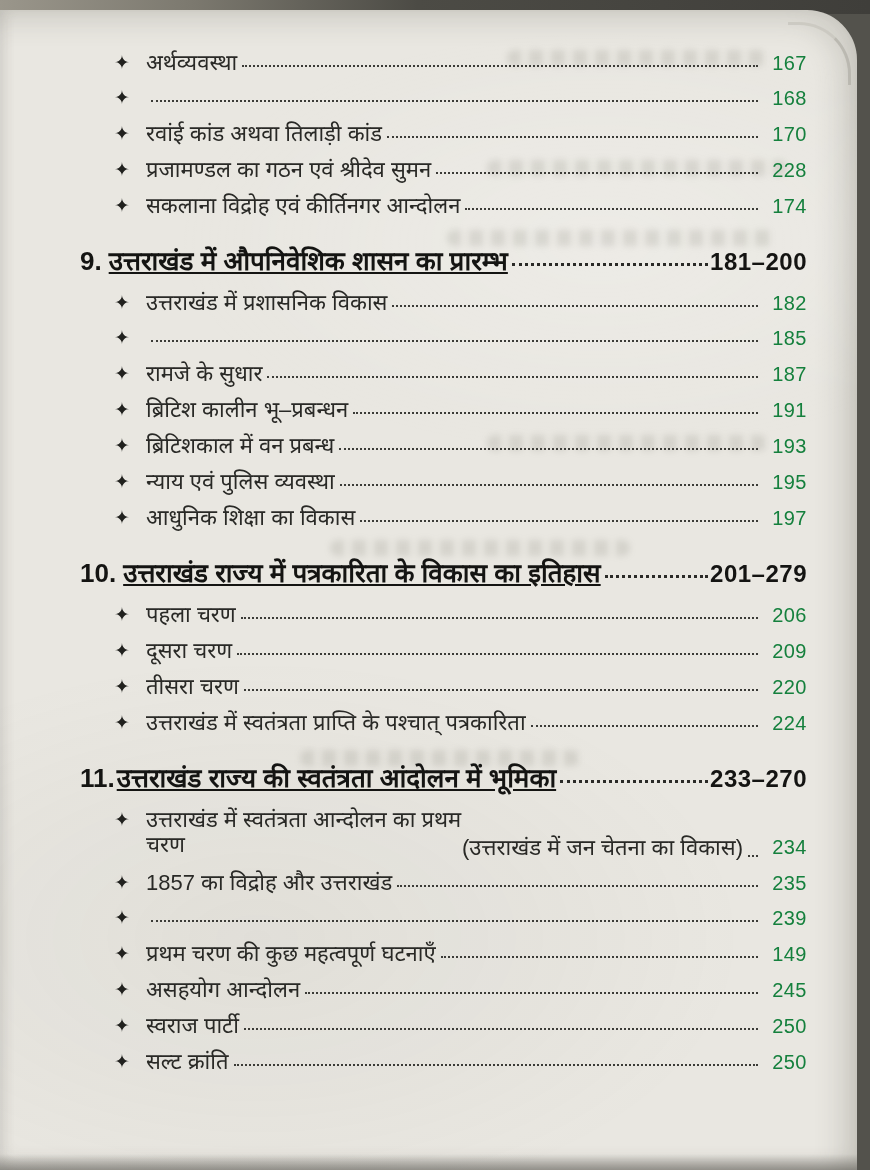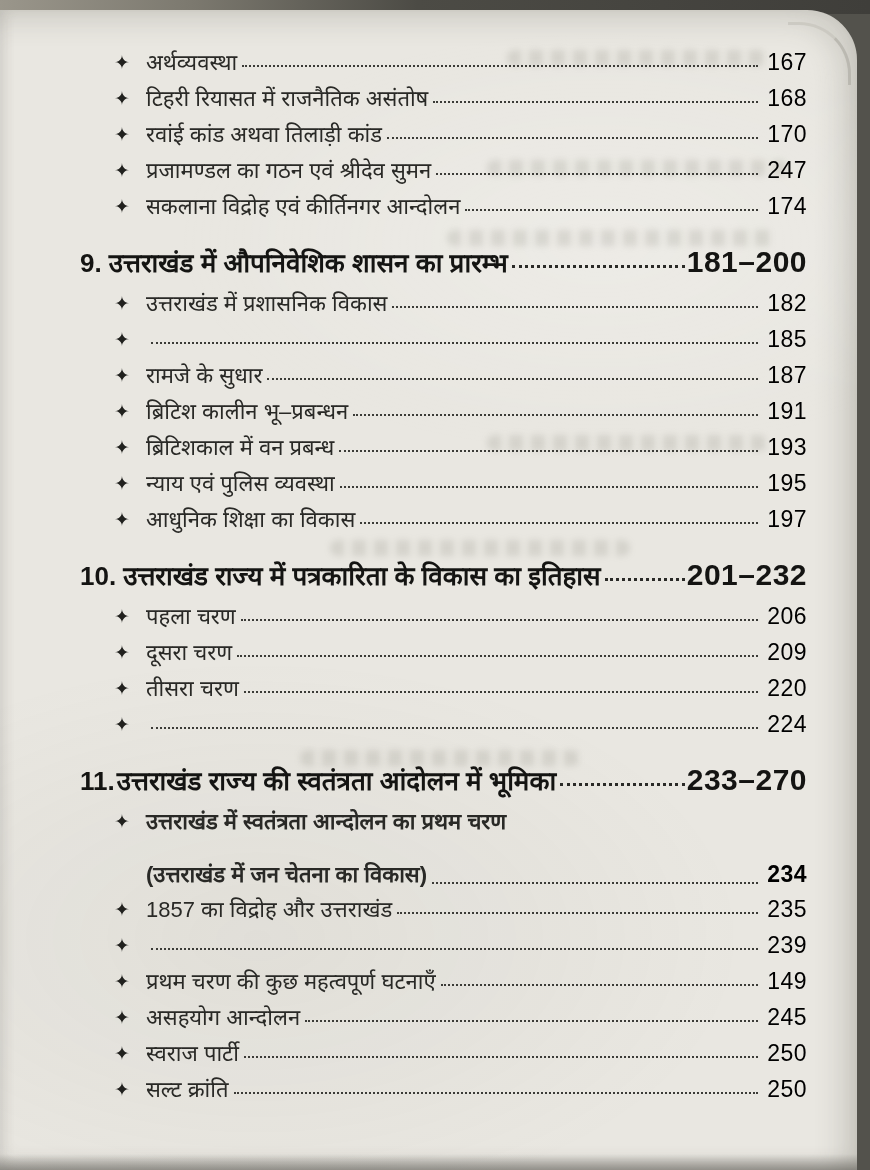--- a/index.html
+++ b/index.html
@@ -54,32 +54,32 @@
   }
   .label{white-space:nowrap;}
   .leader{
     flex:1 1 auto;min-width:10px;
     border-bottom:2.5px dotted #3b3b37;
     margin:0 3px 0 5px;
     transform:translateY(-3px);
   }
   .pnum{
     flex:0 0 auto;min-width:46px;text-align:right;
-    font-size:23px;letter-spacing:.5px;color:#000000;
+    font-size:20px;letter-spacing:.5px;color:#15803d;
   }
   .section{margin-top:27px;}
   .heading{
     font-weight:700;font-size:26px;line-height:30px;color:#141412;
     margin-bottom:13px;
   }
   .secnum{flex:0 0 auto;margin-right:7px;}
-  .sectitle{white-space:nowrap;}
+  .sectitle{white-space:nowrap;text-decoration:underline;}
   .hleader{border-bottom:3px dotted #2a2a27;margin:0 2px 0 4px;transform:translateY(-4px);}
-  .prange{flex:0 0 auto;font-size:30px;font-weight:700;letter-spacing:.5px;}
-  .ml{flex:1 1 auto;display:flex;flex-direction:column;font-weight:bold;}
+  .prange{flex:0 0 auto;font-size:24px;font-weight:700;letter-spacing:.5px;}
+  .ml{flex:1 1 auto;display:flex;flex-direction:row;}
   .l2{display:flex;align-items:flex-end;margin-top:28px;}
   .smudge{
     position:absolute;height:16px;border-radius:8px;
     background:repeating-linear-gradient(90deg,rgba(110,108,96,0.16) 0 14px,transparent 14px 22px);
     filter:blur(3px);pointer-events:none;
   }
 </style>
 </head>
 <body>
 
@@ -99,35 +99,34 @@
 
     <div class="cont-block">
       <div class="row item">
         <span class="bullet">✦</span>
         <span class="label">अर्थव्यवस्था</span>
         <span class="leader"></span>
         <span class="pnum">167</span>
       </div>
       <div class="row item">
         <span class="bullet">✦</span>
-        <span class="label">टिहरी रियासत में राजनैतिक असंतोष</span>
         <span class="leader"></span>
         <span class="pnum">168</span>
       </div>
       <div class="row item">
         <span class="bullet">✦</span>
         <span class="label">रवांई कांड अथवा तिलाड़ी कांड</span>
         <span class="leader"></span>
         <span class="pnum">170</span>
       </div>
       <div class="row item">
         <span class="bullet">✦</span>
         <span class="label">प्रजामण्डल का गठन एवं श्रीदेव सुमन</span>
         <span class="leader"></span>
-        <span class="pnum">247</span>
+        <span class="pnum">228</span>
       </div>
       <div class="row item">
         <span class="bullet">✦</span>
         <span class="label">सकलाना विद्रोह एवं कीर्तिनगर आन्दोलन</span>
         <span class="leader"></span>
         <span class="pnum">174</span>
       </div>
     </div>
 
     <div class="section">
@@ -178,21 +177,21 @@
         <span class="leader"></span>
         <span class="pnum">197</span>
       </div>
     </div>
 
     <div class="section">
       <div class="row heading">
         <span class="secnum">10.</span>
         <span class="sectitle">उत्तराखंड राज्य में पत्रकारिता के विकास का इतिहास</span>
         <span class="leader hleader"></span>
-        <span class="prange">201–232</span>
+        <span class="prange">201–279</span>
       </div>
       <div class="row item">
         <span class="bullet">✦</span>
         <span class="label">पहला चरण</span>
         <span class="leader"></span>
         <span class="pnum">206</span>
       </div>
       <div class="row item">
         <span class="bullet">✦</span>
         <span class="label">दूसरा चरण</span>
@@ -200,20 +199,21 @@
         <span class="pnum">209</span>
       </div>
       <div class="row item">
         <span class="bullet">✦</span>
         <span class="label">तीसरा चरण</span>
         <span class="leader"></span>
         <span class="pnum">220</span>
       </div>
       <div class="row item">
         <span class="bullet">✦</span>
+        <span class="label">उत्तराखंड में स्वतंत्रता प्राप्ति के पश्चात् पत्रकारिता</span>
         <span class="leader"></span>
         <span class="pnum">224</span>
       </div>
     </div>
 
     <div class="section">
       <div class="row heading">
         <span class="secnum" style="margin-right:2px;">11.</span>
         <span class="sectitle">उत्तराखंड राज्य की स्वतंत्रता आंदोलन में भूमिका</span>
         <span class="leader hleader"></span>

